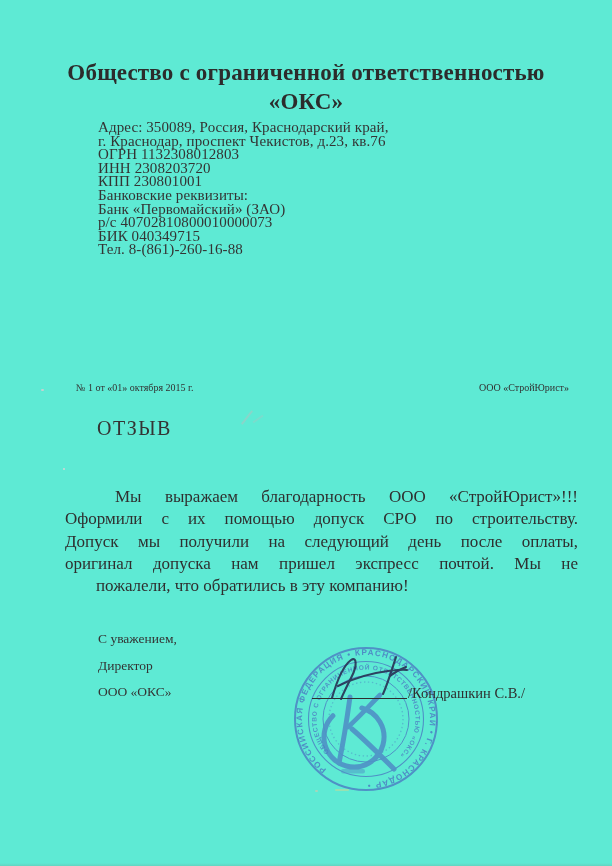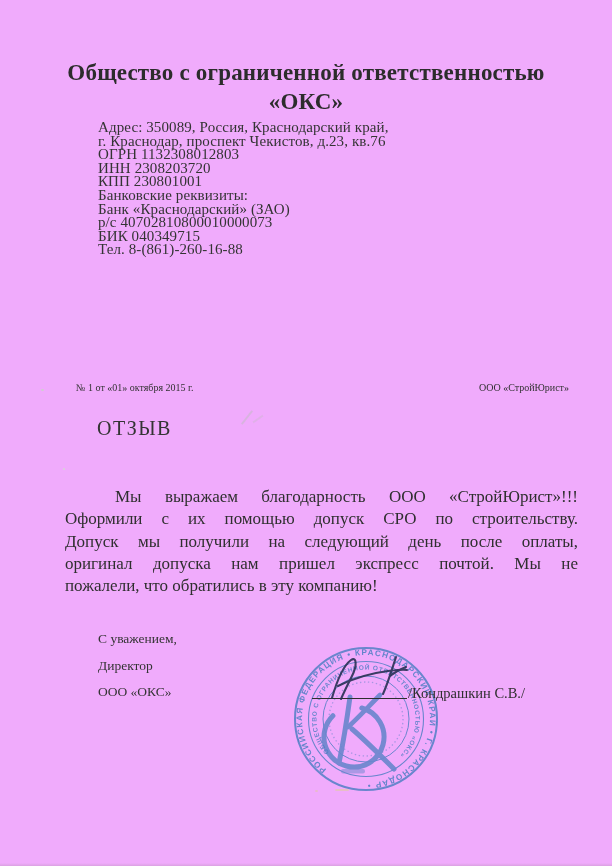--- a/index.html
+++ b/index.html
@@ -1,19 +1,19 @@
 <!DOCTYPE html>
 <html lang="ru"><head>
 <meta charset="utf-8">
 <style>
   html,body{margin:0;padding:0;background:#ffffff;}
   .page{
     position:relative;
     width:612px;height:866px;
-    background:#f0abfc;
+    background:#5eead4;
     overflow:hidden;
     font-family:"Liberation Serif","DejaVu Serif",serif;
     color:#303030;
   }
   
   .letterhead{
     position:absolute;top:58px;left:0;width:612px;
     text-align:center;font-weight:bold;color:#2c2c2c;
     font-size:23px;line-height:29px;letter-spacing:.2px;
   }
@@ -35,21 +35,21 @@
     padding-left:32px;box-sizing:border-box;
     text-align:left;font-size:20px;letter-spacing:1.5px;color:#343434;
   }
   
   .review-body{
     position:absolute;top:486px;left:65px;width:513px;
     font-size:17px;line-height:22.3px;color:#2f2f2f;
   }
   .body-line{text-align:justify;text-align-last:justify;}
   .body-line.first{padding-left:50px;}
-  .body-line.last{text-align-last:left;}
+  .body-line.last{text-align-last:left;margin-left:31px;}
   
   .closing-block{
     position:absolute;top:631px;left:98px;
     font-size:13.5px;color:#343434;
   }
   .closing-line{margin-bottom:10.5px;}
   
   .signature-rule{
     position:absolute;left:312px;top:698px;width:95px;height:0;
     border-top:1.4px solid #2e2e2e;
@@ -78,21 +78,21 @@
     <div>«ОКС»</div>
   </div>
 
   <div class="company-details">
     <div>Адрес: 350089, Россия, Краснодарский край,</div>
     <div>г. Краснодар, проспект Чекистов, д.23, кв.76</div>
     <div>ОГРН 1132308012803</div>
     <div>ИНН 2308203720</div>
     <div>КПП 230801001</div>
     <div>Банковские реквизиты:</div>
-    <div>Банк «Краснодарский» (ЗАО)</div>
+    <div>Банк «Первомайский» (ЗАО)</div>
     <div>р/с 40702810800010000073</div>
     <div>БИК 040349715</div>
     <div>Тел. 8-(861)-260-16-88</div>
   </div>
 
   <div class="reference-row">
     <span>№ 1 от «01» октября 2015 г.</span>
     <span>ООО «СтройЮрист»</span>
   </div>
 

